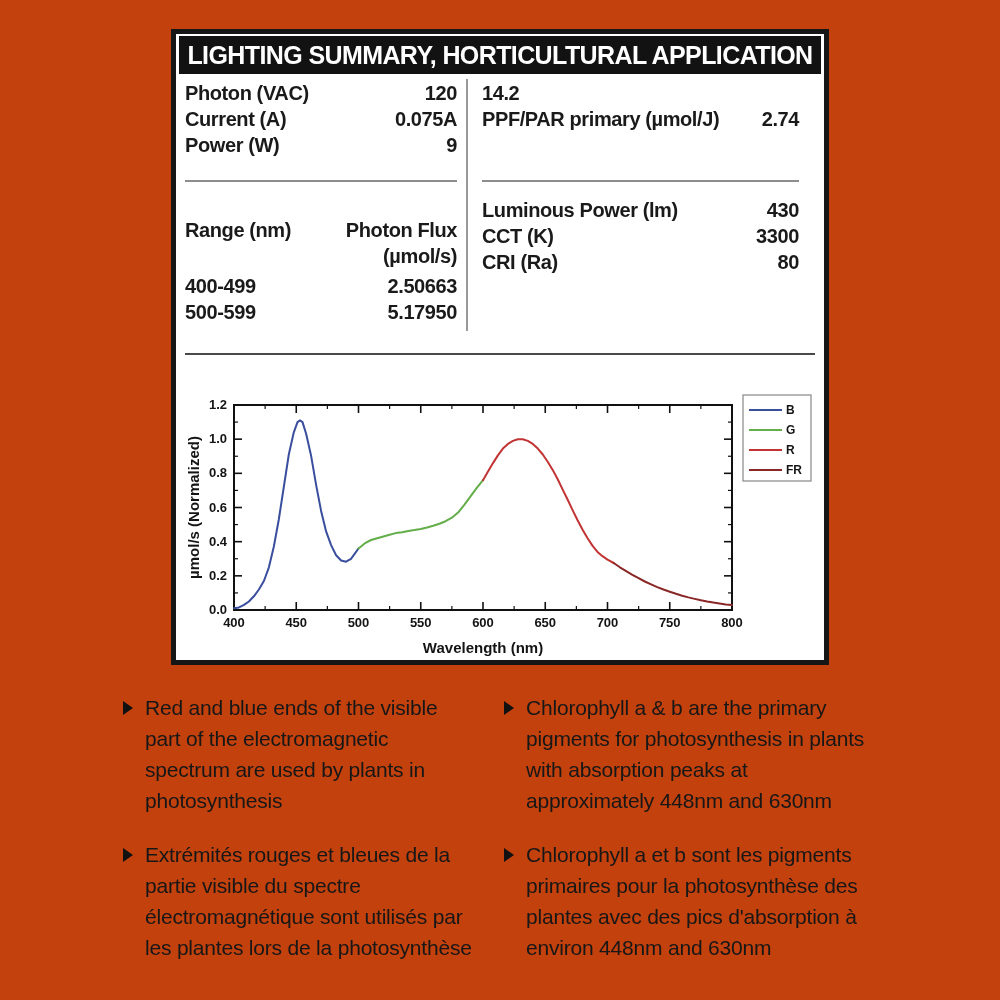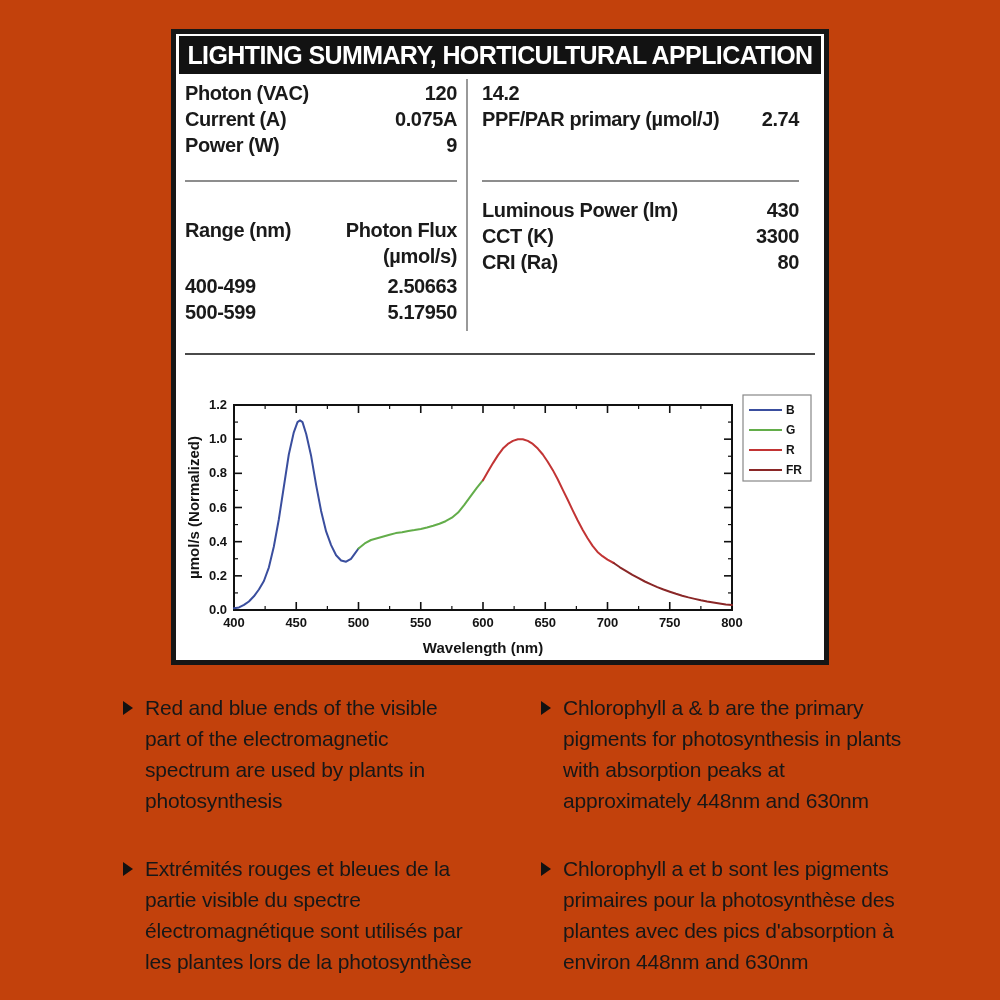--- a/index.html
+++ b/index.html
@@ -30,21 +30,21 @@
   .range-head .rh2 { text-align:right; }
   .range-rows { margin-top:4px; }
 
   .hdiv-full { position:absolute; left:9px; right:9px; top:319px; height:2px; background:#4a4a4a; }
   .chart-title { position:absolute; left:9px; top:328px; font-size:22px; font-weight:bold;
     letter-spacing:-0.4px; color:#141414; }
   .chart-svg { position:absolute; left:7px; top:356px; }
 
   
   .bullets { position:absolute; left:121px; top:692px; width:768px;
-    display:grid; grid-template-columns:381px 387px; row-gap:23px;gap:37px; }
+    display:grid; grid-template-columns:381px 387px; row-gap:23px; }
   .bullet { display:flex; align-items:flex-start; }
   .bullet-text { white-space:pre-line; font-size:21px; line-height:31px; letter-spacing:-0.2px; color:#171717; }
   .tri { flex:0 0 auto; width:0; height:0; margin:9px 12px 0 2px;
     border-left:10px solid #111; border-top:7px solid transparent; border-bottom:7px solid transparent; }
 </style>
 </head>
 <body>
 
 <div class="page">
 

